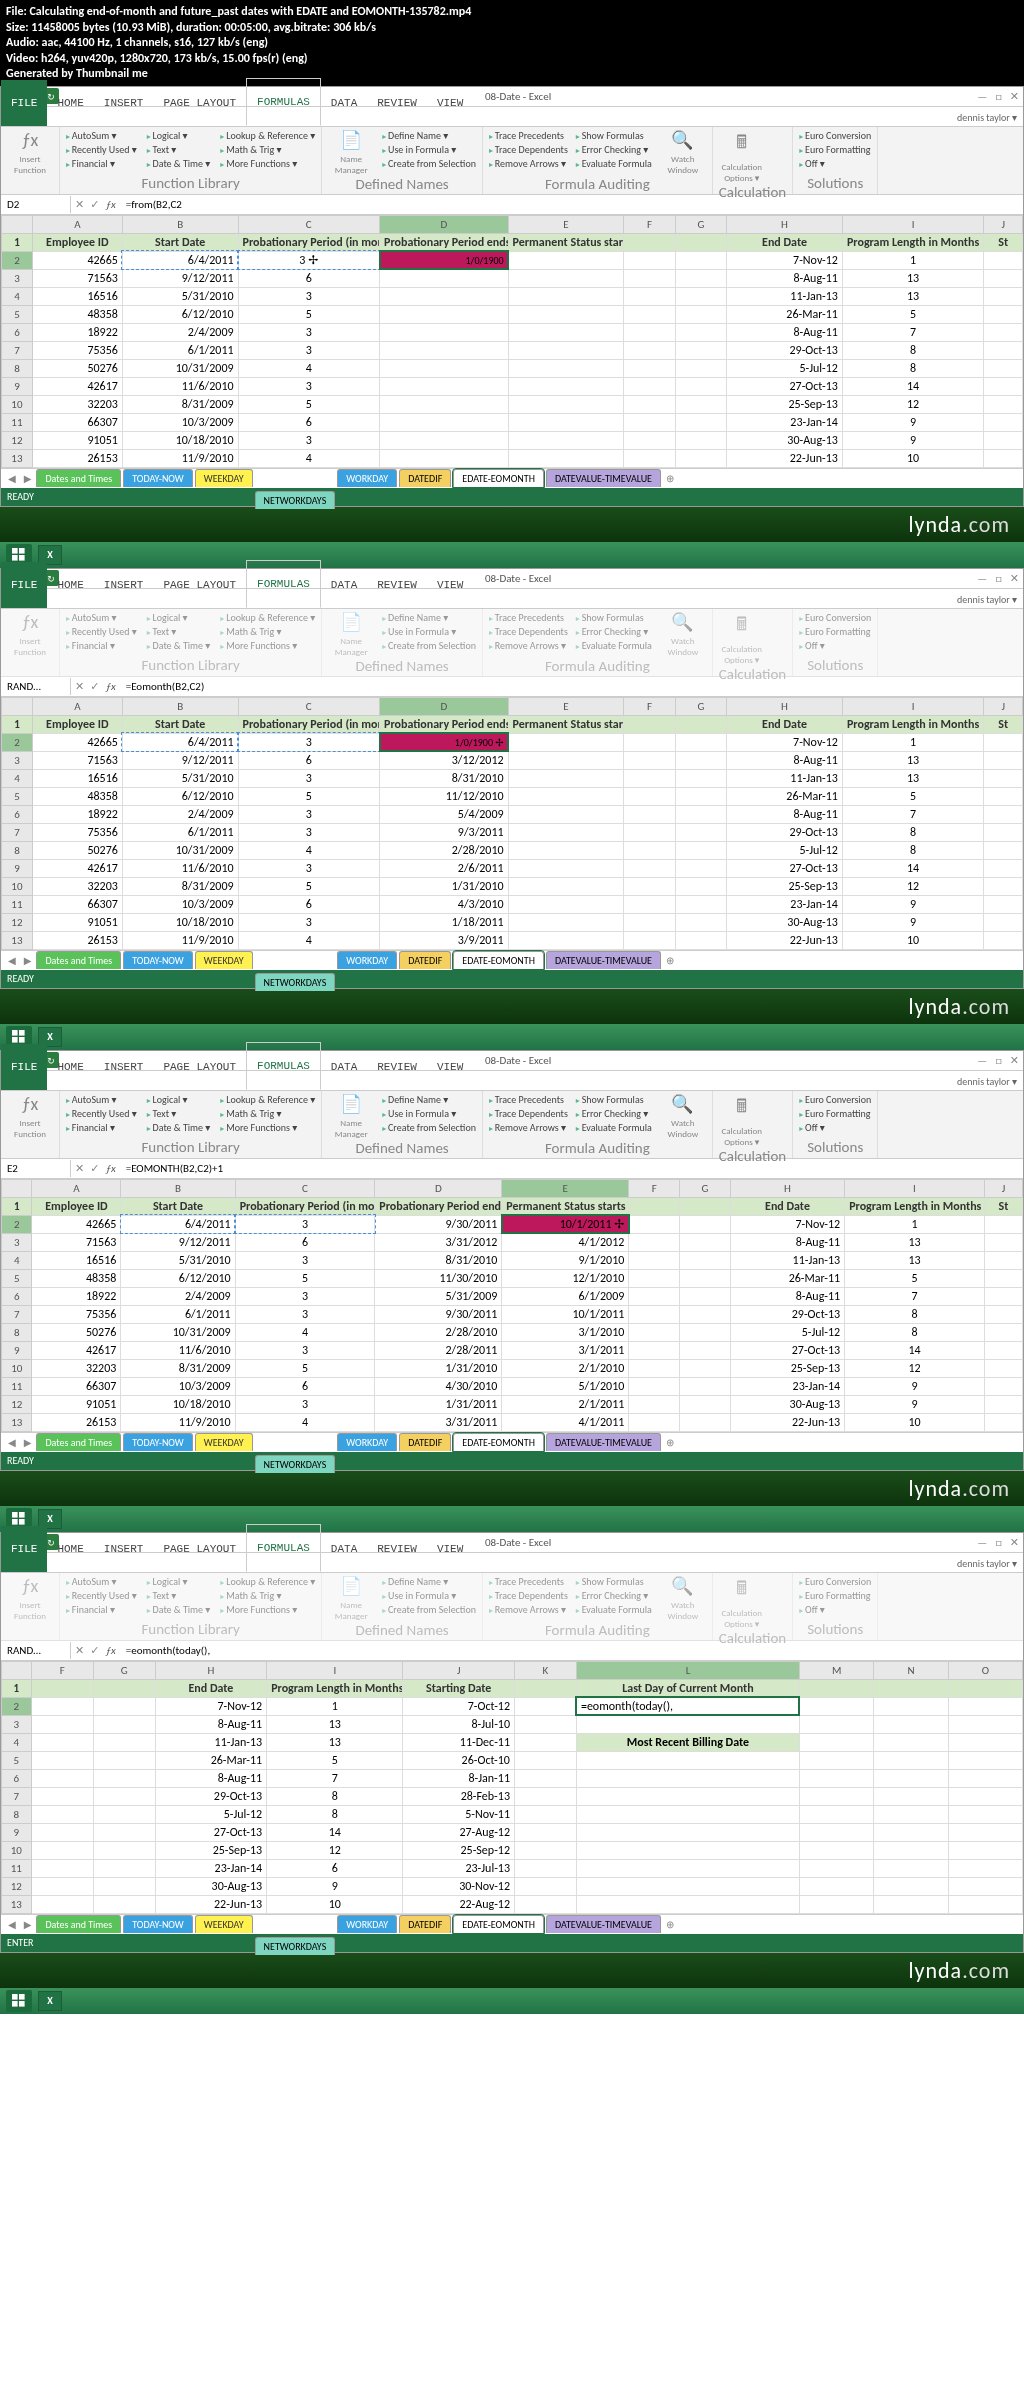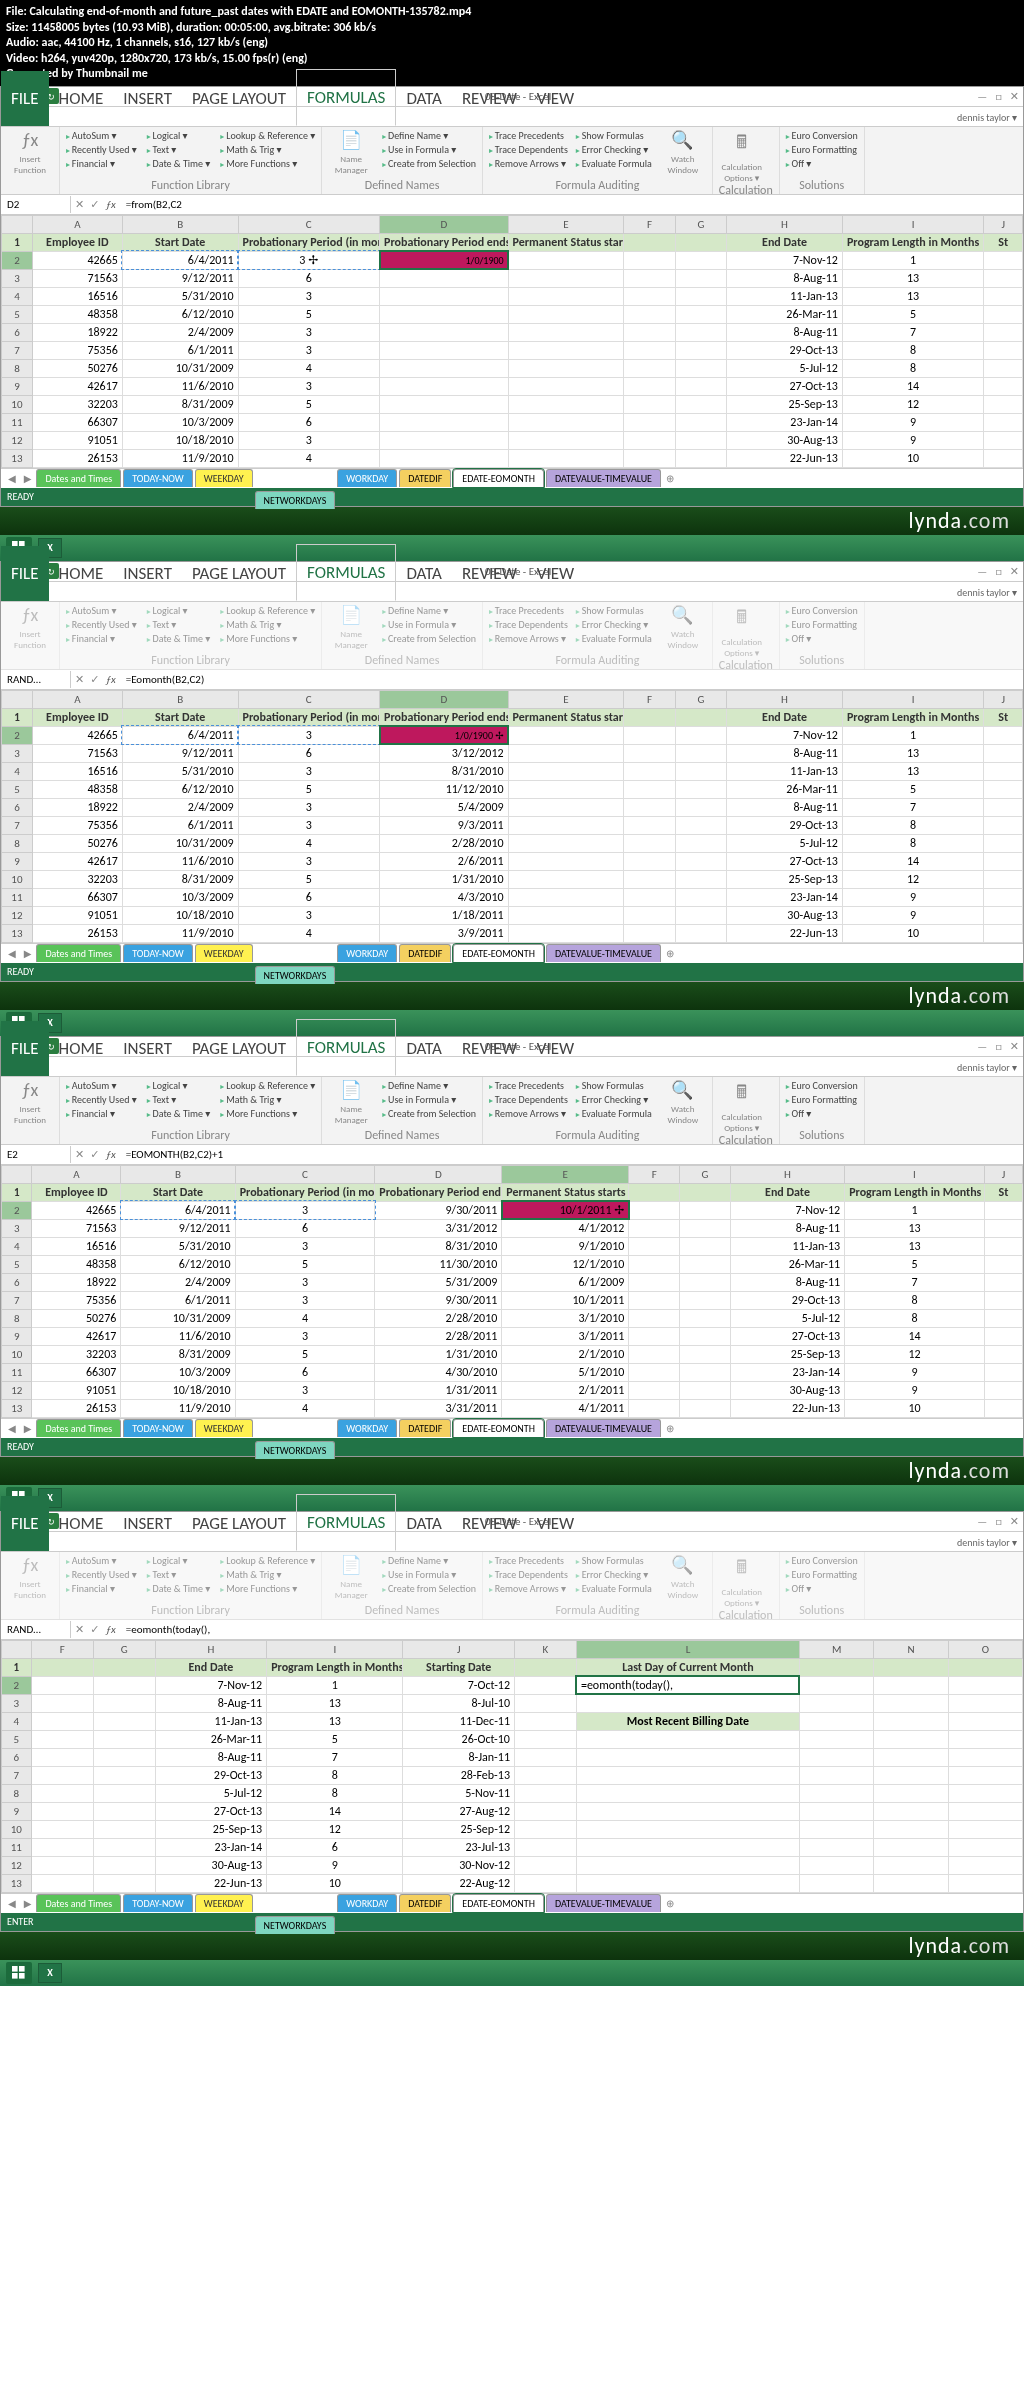--- a/index.html
+++ b/index.html
@@ -6,28 +6,28 @@
 body { background:#fff; font-size:11px; }
 .page { width:1024px; margin:0 auto; }
 .fileinfo { background:#000; color:#fff; padding:4px 6px; font-family:monospace; font-size:12px; font-weight:bold; line-height:1.3; }
 .panel { border:1px solid #999; margin-bottom:0; }
 .titlebar { background:#fff; height:20px; display:flex; align-items:center; padding:0 4px; font-size:11px; color:#333; border-bottom:1px solid #ccc; }
 .qat { display:flex; gap:3px; }
 .qat span { width:16px; height:16px; background:#2a7d3f; border-radius:2px; display:inline-flex; align-items:center; justify-content:center; color:#fff; font-size:9px;}
 .centertitle { flex:1; text-align:center; color:#555; font-size:11px; }
 .wincontrols { display:flex; gap:8px; color:#888;}
 .ribbon-tabs { display:flex; background:#fff; border-bottom:1px solid #ccc; height:20px; align-items:flex-end;}
-.ribbon-tabs .tab { padding:17px 10px; font-size:17px; color:#444; cursor:pointer;}
+.ribbon-tabs .tab { padding:17px 10px; font-size:11px; color:#444; cursor:pointer;font-family:Liberation Mono, monospace;}
 .ribbon-tabs .tab.file { background:#217346; color:#fff;}
 .ribbon-tabs .tab.active { border:1px solid #ccc; border-bottom:1px solid #fff; color:#217346;}
 .ribbon-tabs .spacer{flex:1;}
 .ribbon-tabs .userinfo { color:#666; font-size:10px; padding:2px 6px;}
 .ribbon-body { background:#f3f3f3; border-bottom:1px solid #ccc; display:flex; height:68px;}
 .ribgroup { border-right:1px solid #ddd; padding:2px 6px; display:flex; flex-direction:column; font-size:10px; color:#555;}
-.ribgroup .glabel { text-align:center; color:#888; font-size:12px; margin-top:auto;}
+.ribgroup .glabel { text-align:center; color:#888; font-size:15px; margin-top:auto;}
 .riblinks { display:flex; flex-direction:column; gap:1px; font-size:10px;}
 .riblinks span { color:#444; white-space:nowrap;}
 .riblinks span::before { content:"▸ "; color:#5b8; font-size:8px;}
 .bigbtn { display:flex; flex-direction:column; align-items:center; justify-content:center; width:46px; color:#888; font-size:9px; gap:2px;}
 .bigbtn .ico { font-size:18px;}
 .formulabar { display:flex; align-items:center; height:20px; border-bottom:1px solid #ccc; background:#fff;}
 .namebox { width:70px; border-right:1px solid #ccc; padding:2px 6px; font-size:11px;}
 .fxarea { display:flex; align-items:center; gap:6px; padding:0 4px; color:#888;}
 .fxlabel { font-style:italic; color:#555;}
 .fxinput { flex:1; padding:2px 6px; font-size:11px;}
@@ -47,21 +47,21 @@
 .sheettabs .stab { padding:2px 8px; border:1px solid #999; border-bottom:none; border-radius:3px 3px 0 0; white-space:nowrap;}
 .st-green { background:#59c359; color:#fff;}
 .st-blue { background:#3aa2e0; color:#fff;}
 .st-yellow { background:#fff150; color:#333;}
 .st-teal { background:#7ed6c0;margin-top:44px;}
 .st-purple { background:#b6a4dc;}
 .st-orange { background:#f4d060;}
 .st-lime { background:#c3e29a;}
 .st-active { background:#fff; outline:1px solid #217346;}
 .statusbar { background:#217346; color:#fff; height:18px; display:flex; align-items:center; padding:0 6px; font-size:10px;}
-.lyndabar { background:linear-gradient(#1a4d1a,#0d330d); height:28px; display:flex; align-items:center; justify-content:flex-end; padding:0 14px;}
+.lyndabar { background:linear-gradient(#1a4d1a,#0d330d); height:35px; display:flex; align-items:center; justify-content:flex-end; padding:0 14px;}
 .lyndabar .logo { color:#ddd; font-size:22px; letter-spacing:1px;}
 .lyndabar .logo b { color:#fff; font-weight:normal;}
 .taskbar { background:linear-gradient(#3a925a,#217346); height:26px; display:flex; align-items:center; padding:0 6px; gap:6px;}
 .taskbar .start { width:26px; height:22px; background:#1c6b3c; border-radius:2px; display:flex; align-items:center; justify-content:center;}
 .taskbar .start svg { width:14px; height:14px;}
 .taskbar .excelico { width:24px; height:20px; background:#217346; border:1px solid #1c5c38; display:flex; align-items:center; justify-content:center; color:#fff; font-size:10px; font-weight:bold;}
 .tip { position:relative; }
 </style>
 </head>
 <body>

